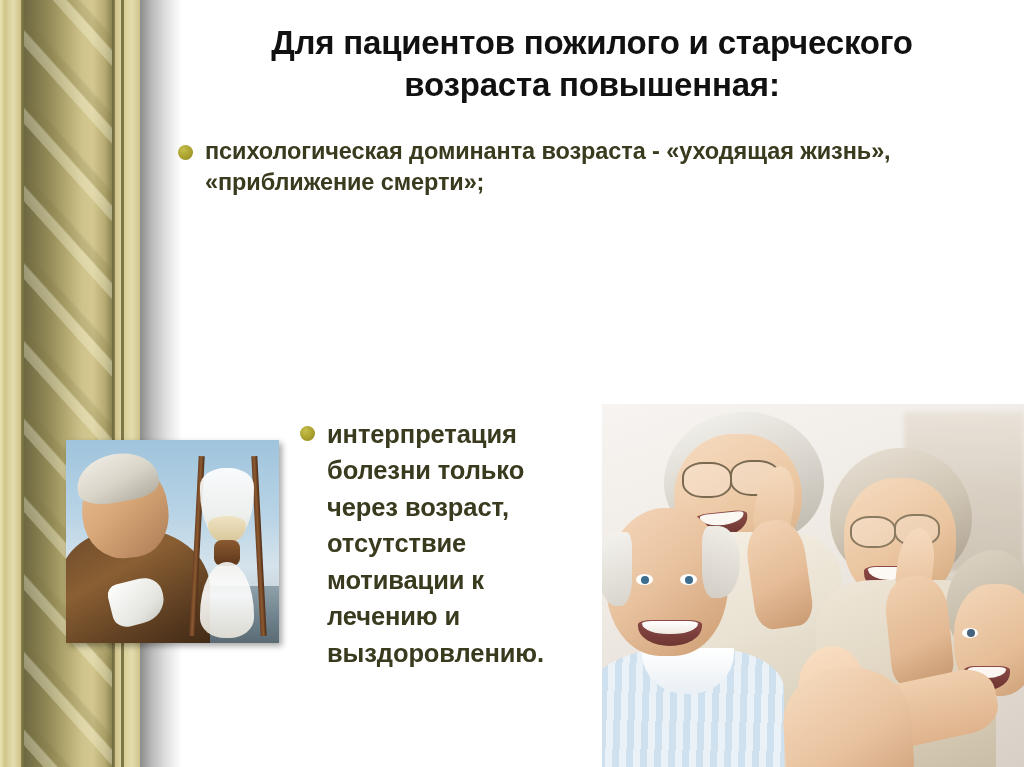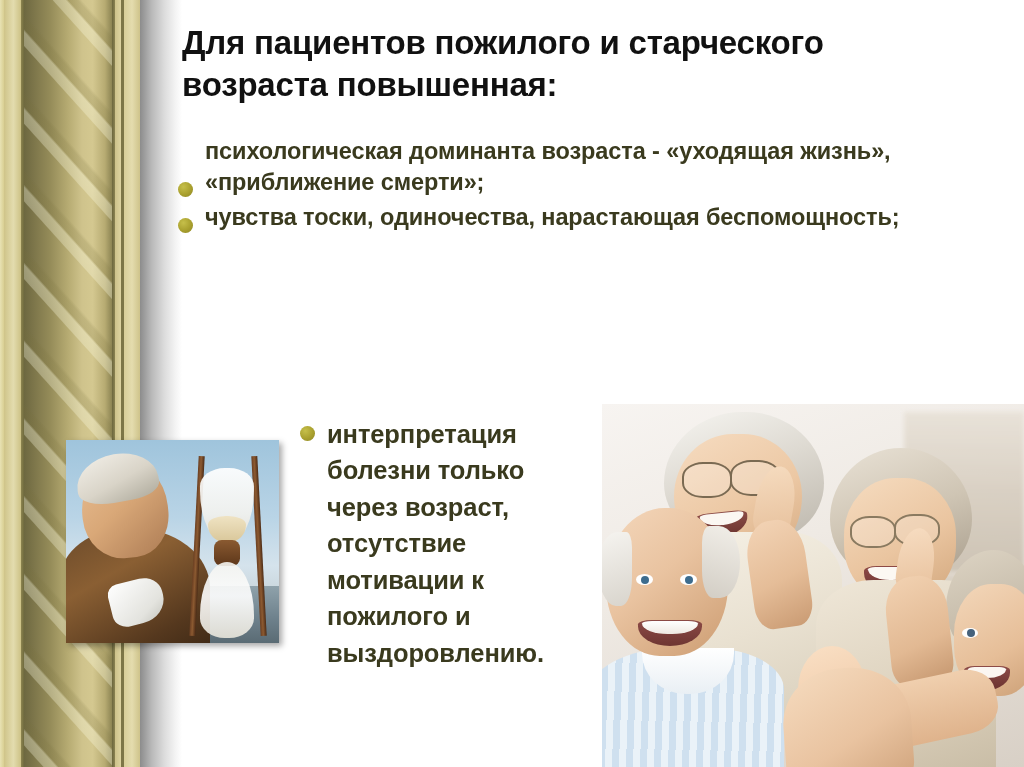--- a/index.html
+++ b/index.html
@@ -76,38 +76,39 @@
   
   .band-h { left: 124px; width: 16px; background: linear-gradient(90deg,#d8ce98 0%,#e4dcae 50%,#cec38a 100%); }
   
   .band-i { left: 140px; width: 42px; background: linear-gradient(90deg,#8c8c8c 0%,#b9b9b9 28%,#dcdcdc 58%,#f4f4f4 85%,#ffffff 100%); }
 
   
   #title {
     position: absolute;
     left: 182px; top: 22px;
     width: 820px;
+    text-align: center;
     font-size: 33px;
     font-weight: bold;
     line-height: 1.28;
     color: #111111;
     letter-spacing: -0.2px;
     z-index: 5;
   }
 
   
   #bullets {
     position: absolute;
     left: 178px; top: 136px;
     width: 800px;
     z-index: 5;
   }
   .bullet-row {
     display: flex;
-    align-items: flex-end;
+    align-items: flex-start;
     margin-bottom: 5px;
   }
   .bullet-dot {
     flex: 0 0 auto;
     width: 15px; height: 15px;
     border-radius: 50%;
     background: radial-gradient(circle at 36% 32%, #c6bf4a 0%, #a9a02e 55%, #8d8526 100%);
     margin: 9px 12px 0 0;
   }
   .bullet-text {
@@ -506,24 +507,20 @@
     <div>возраста повышенная:</div>
   </div>
 
   <div id="bullets">
 
     <div class="bullet-row">
       <span class="bullet-dot"></span>
       <span class="bullet-text">психологическая доминанта возраста - «уходящая жизнь», «приближение смерти»;</span>
     </div>
 
-    <div class="bullet-row">
-      <span class="bullet-dot"></span>
-      <span class="bullet-text">чувства тоски, одиночества, нарастающая беспомощность;</span>
-    </div>
 
 
   </div>
 
   <div id="photo-hourglass">
     <div class="ph-sky"></div>
     <div class="ph-sea"></div>
     <div class="ph-man-body"></div>
     <div class="ph-man-head"></div>
     <div class="ph-man-hair"></div>
@@ -584,16 +581,16 @@
     <div class="ps-p1-teeth"></div>
 
     <div class="ps-arm"></div>
     <div class="ps-ring"></div>
     <div class="ps-bigthumb-tip"></div>
     <div class="ps-bigthumb"></div>
   </div>
 
   <div id="bullet-4">
     <span class="bullet-dot"></span>
-    <span class="bullet-text">интерпретация болезни только через возраст, отсутствие мотивации к пожилого и выздоровлению.</span>
+    <span class="bullet-text">интерпретация болезни только через возраст, отсутствие мотивации к лечению и выздоровлению.</span>
   </div>
 
 </div>
 
 </body></html>

